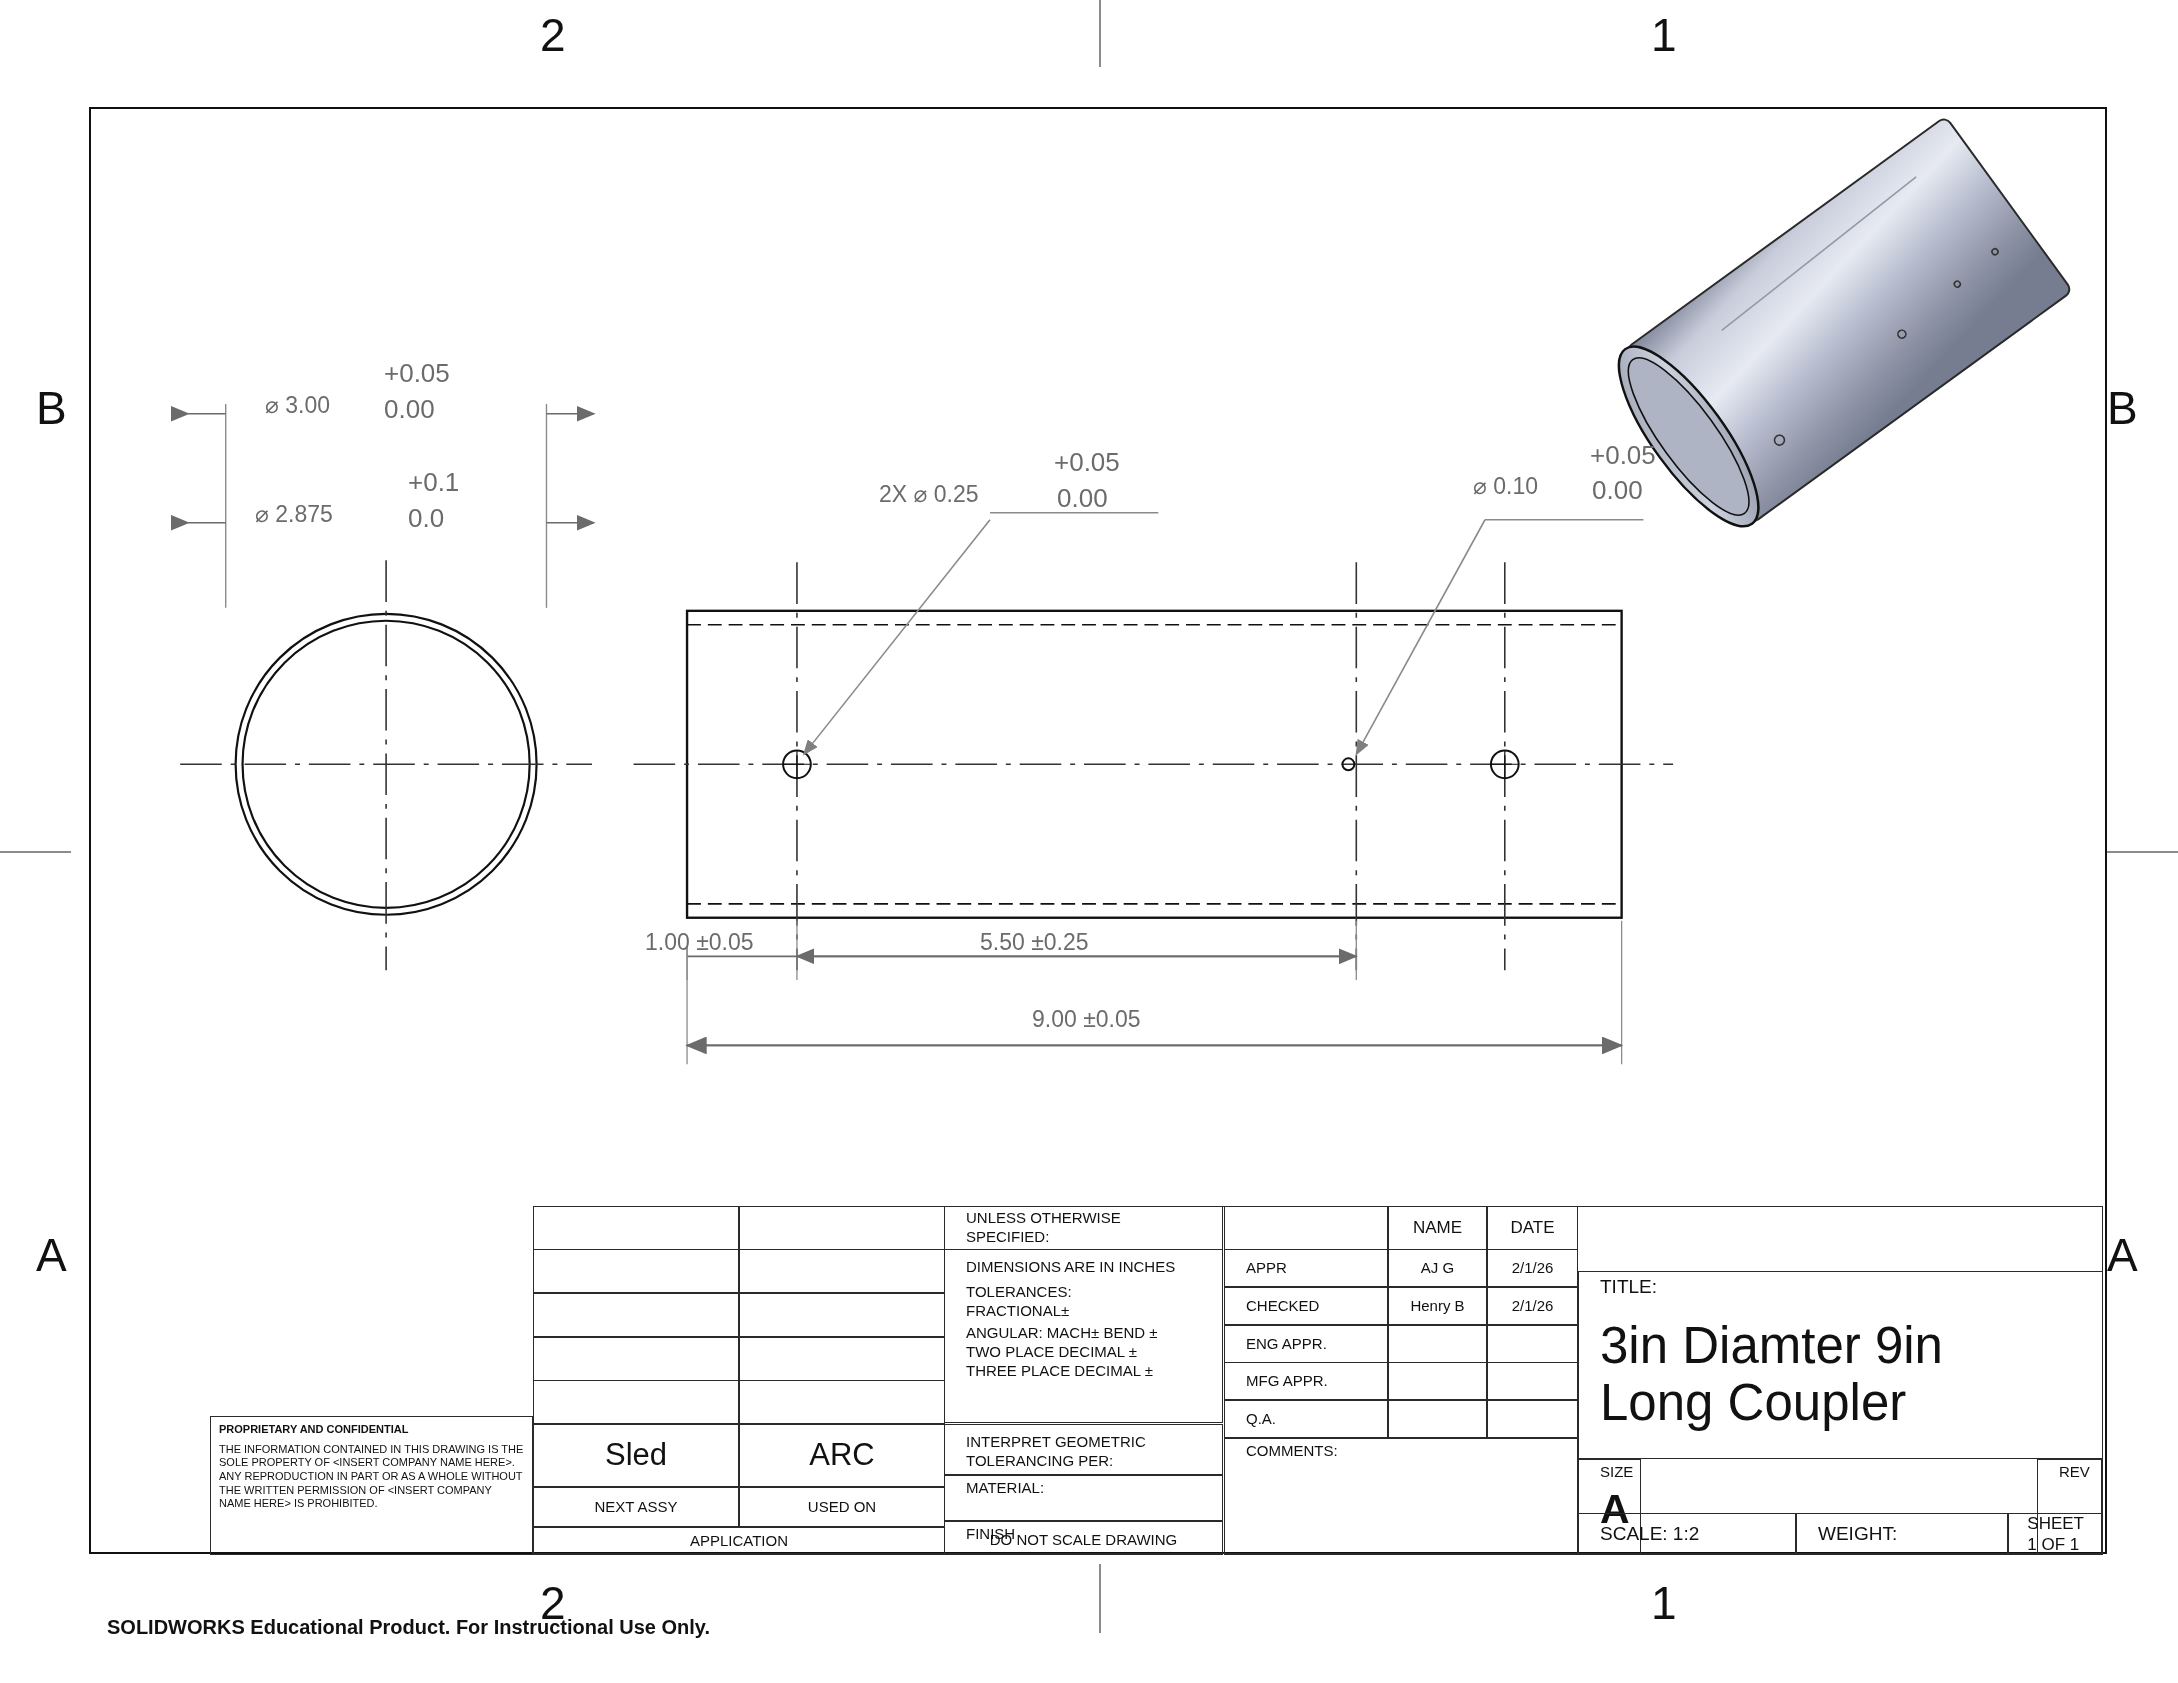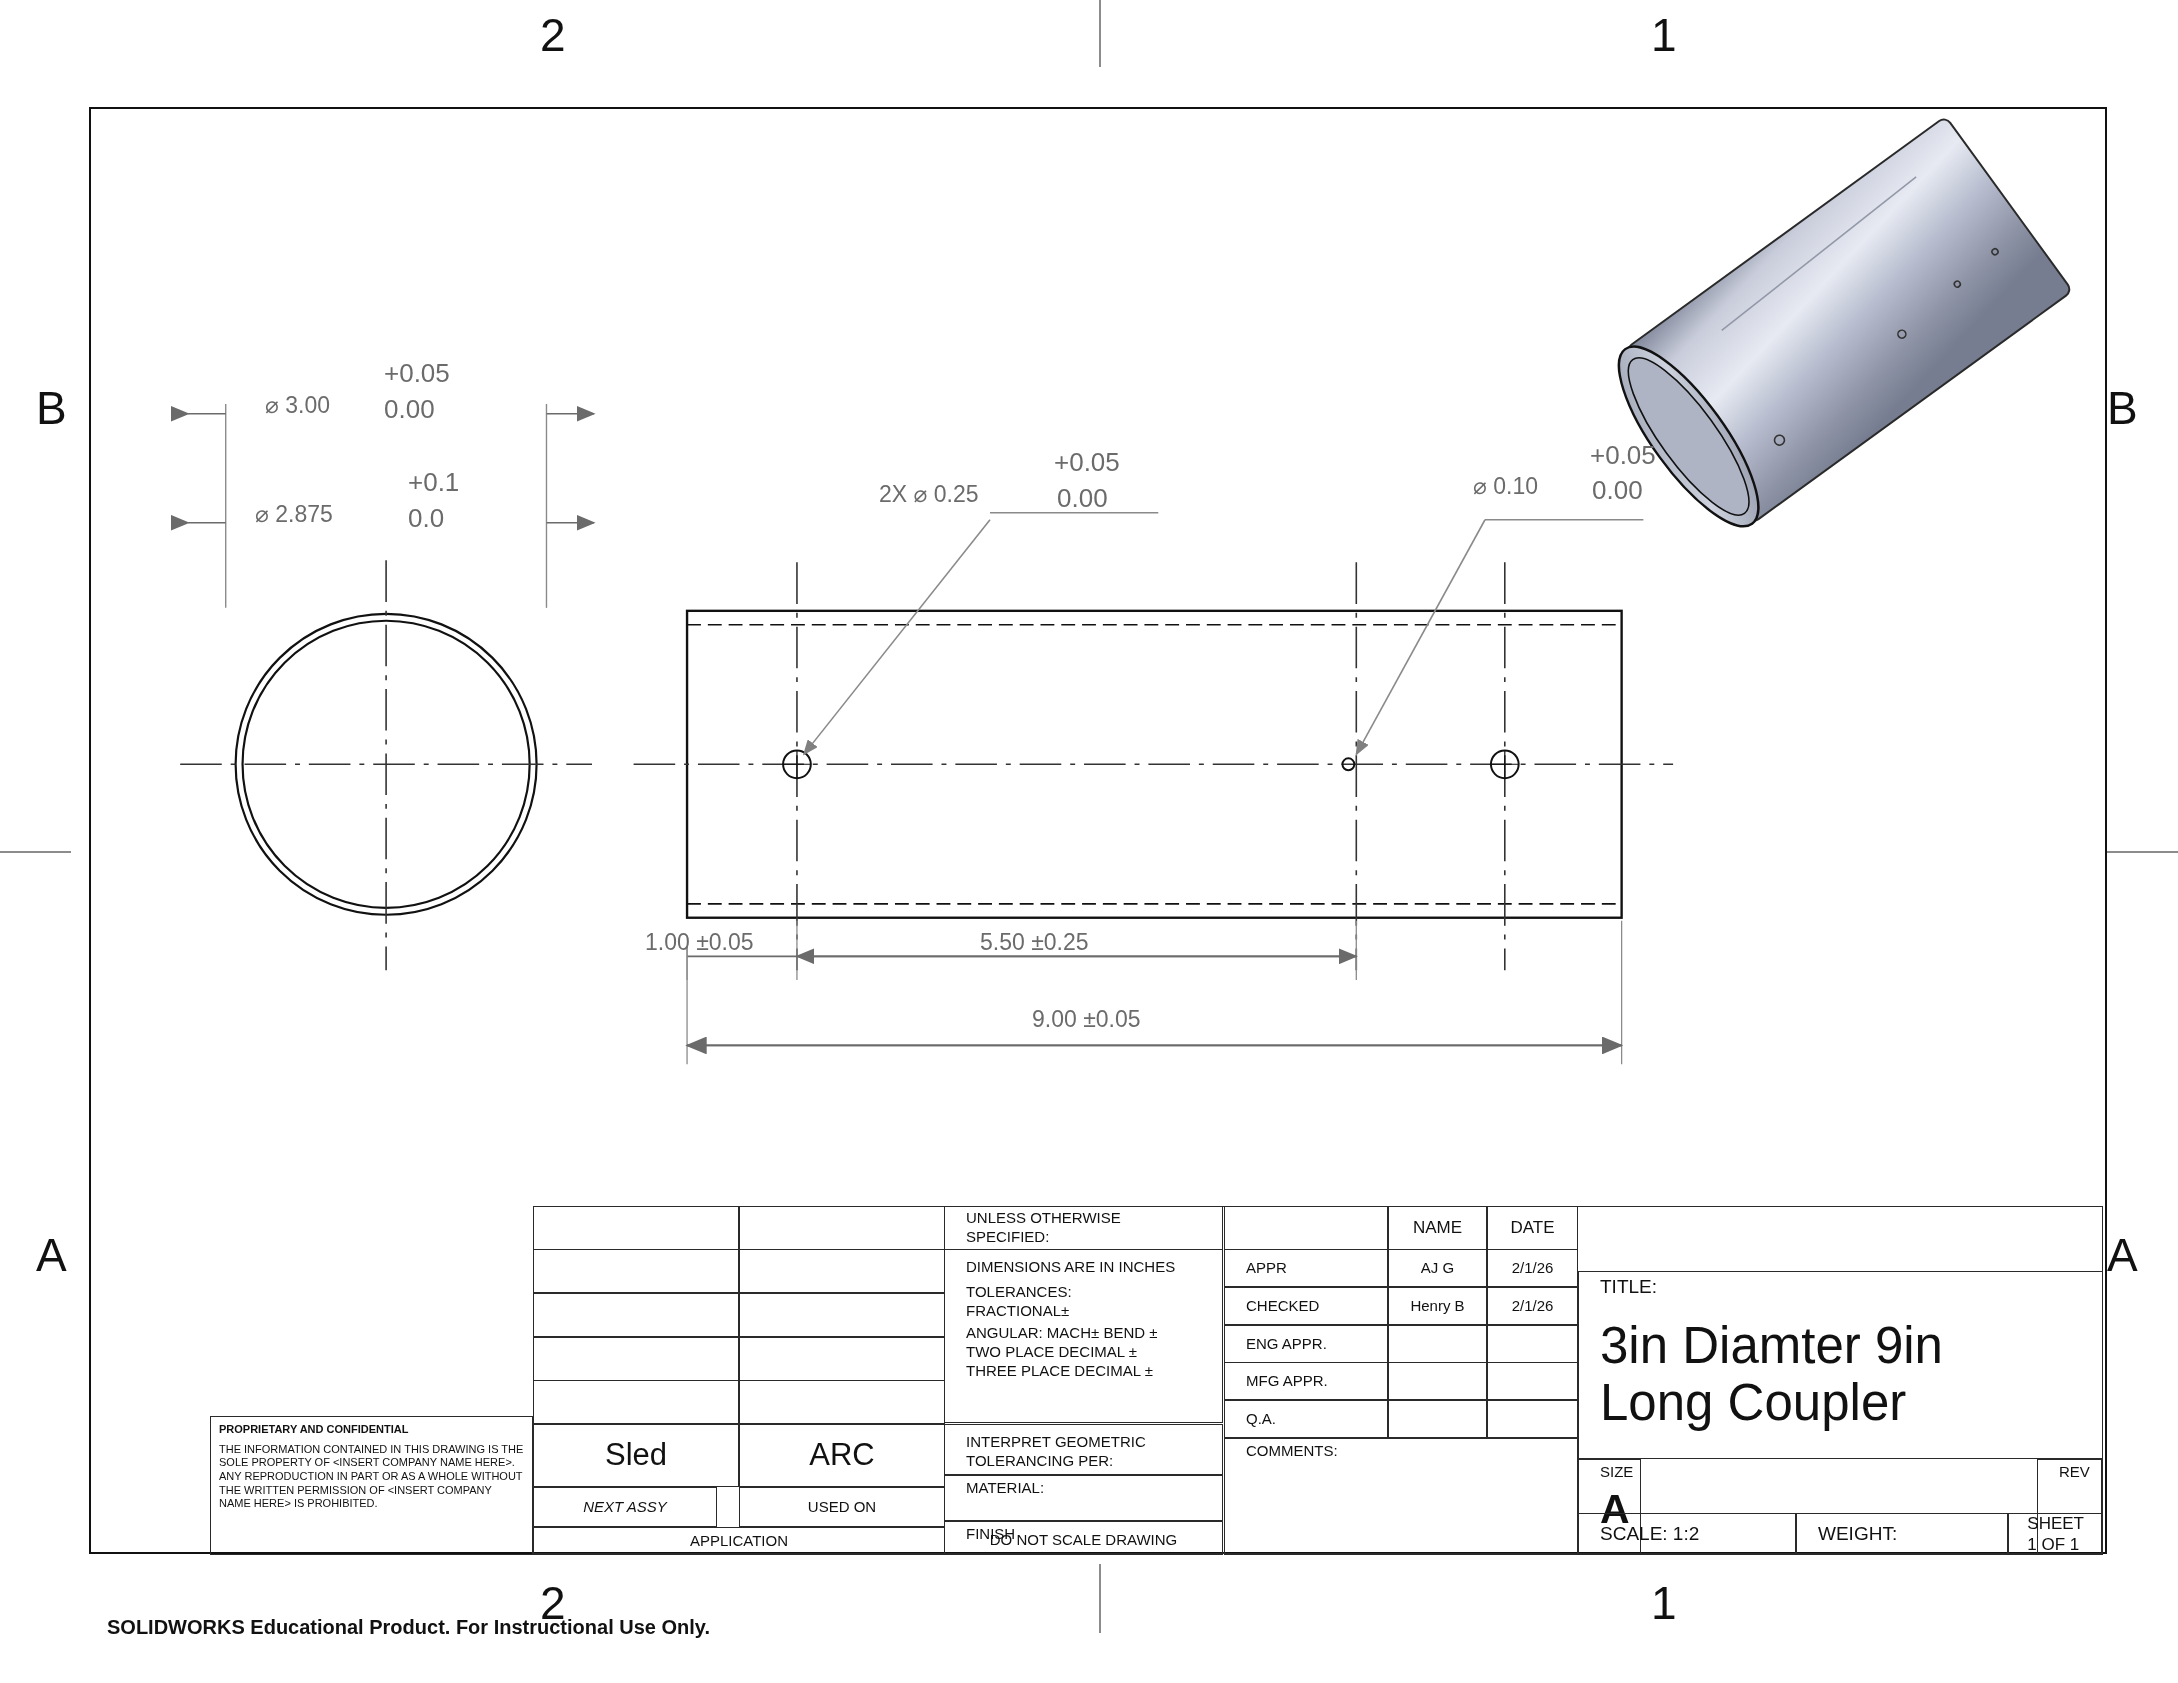--- a/index.html
+++ b/index.html
@@ -245,21 +245,21 @@
   <div class="tb-cell" style="left:739px; top:1249px; width:206px; height:44px;"></div>
   <div class="tb-cell" style="left:533px; top:1293px; width:206px; height:44px;"></div>
   <div class="tb-cell" style="left:739px; top:1293px; width:206px; height:44px;"></div>
   <div class="tb-cell" style="left:533px; top:1337px; width:206px; height:44px;"></div>
   <div class="tb-cell" style="left:739px; top:1337px; width:206px; height:44px;"></div>
   <div class="tb-cell" style="left:533px; top:1380px; width:206px; height:44px;"></div>
   <div class="tb-cell" style="left:739px; top:1380px; width:206px; height:44px;"></div>
 
   <div class="tb-cell midc t24" style="left:533px; top:1424px; width:206px; height:63px;">Sled</div>
   <div class="tb-cell midc t24" style="left:739px; top:1424px; width:206px; height:63px;">ARC</div>
-  <div class="tb-cell midc t13" style="left:533px; top:1487px; width:184px; height:40px;font-style:italic;">NEXT ASSY</div>
+  <div class="tb-cell midc t13" style="left:533px; top:1487px; width:206px; height:40px;">NEXT ASSY</div>
   <div class="tb-cell midc t13" style="left:739px; top:1487px; width:206px; height:40px;">USED ON</div>
   <div class="tb-cell midc t13" style="left:533px; top:1527px; width:412px; height:28px;">APPLICATION</div>
 
   <div class="tb-cell" style="left:210px; top:1416px; width:323px; height:139px; border:1.4px solid #2a2a2a; padding:6px 8px;">
     <div class="bold t11 center" style="margin-bottom:6px;">PROPRIETARY AND CONFIDENTIAL</div>
     <div class="t11" style="line-height:1.24;">THE INFORMATION CONTAINED IN THIS DRAWING IS THE SOLE PROPERTY OF &lt;INSERT COMPANY NAME HERE&gt;.  ANY REPRODUCTION IN PART OR AS A WHOLE WITHOUT THE WRITTEN PERMISSION OF &lt;INSERT COMPANY NAME HERE&gt; IS PROHIBITED.</div>
   </div>
 
   <div class="tb-cell mid t13" style="left:944px; top:1206px; width:279px; height:44px;">UNLESS OTHERWISE SPECIFIED:</div>
   <div class="tb-cell t13" style="left:944px; top:1249px; width:279px; height:174px; padding-top:8px;">

